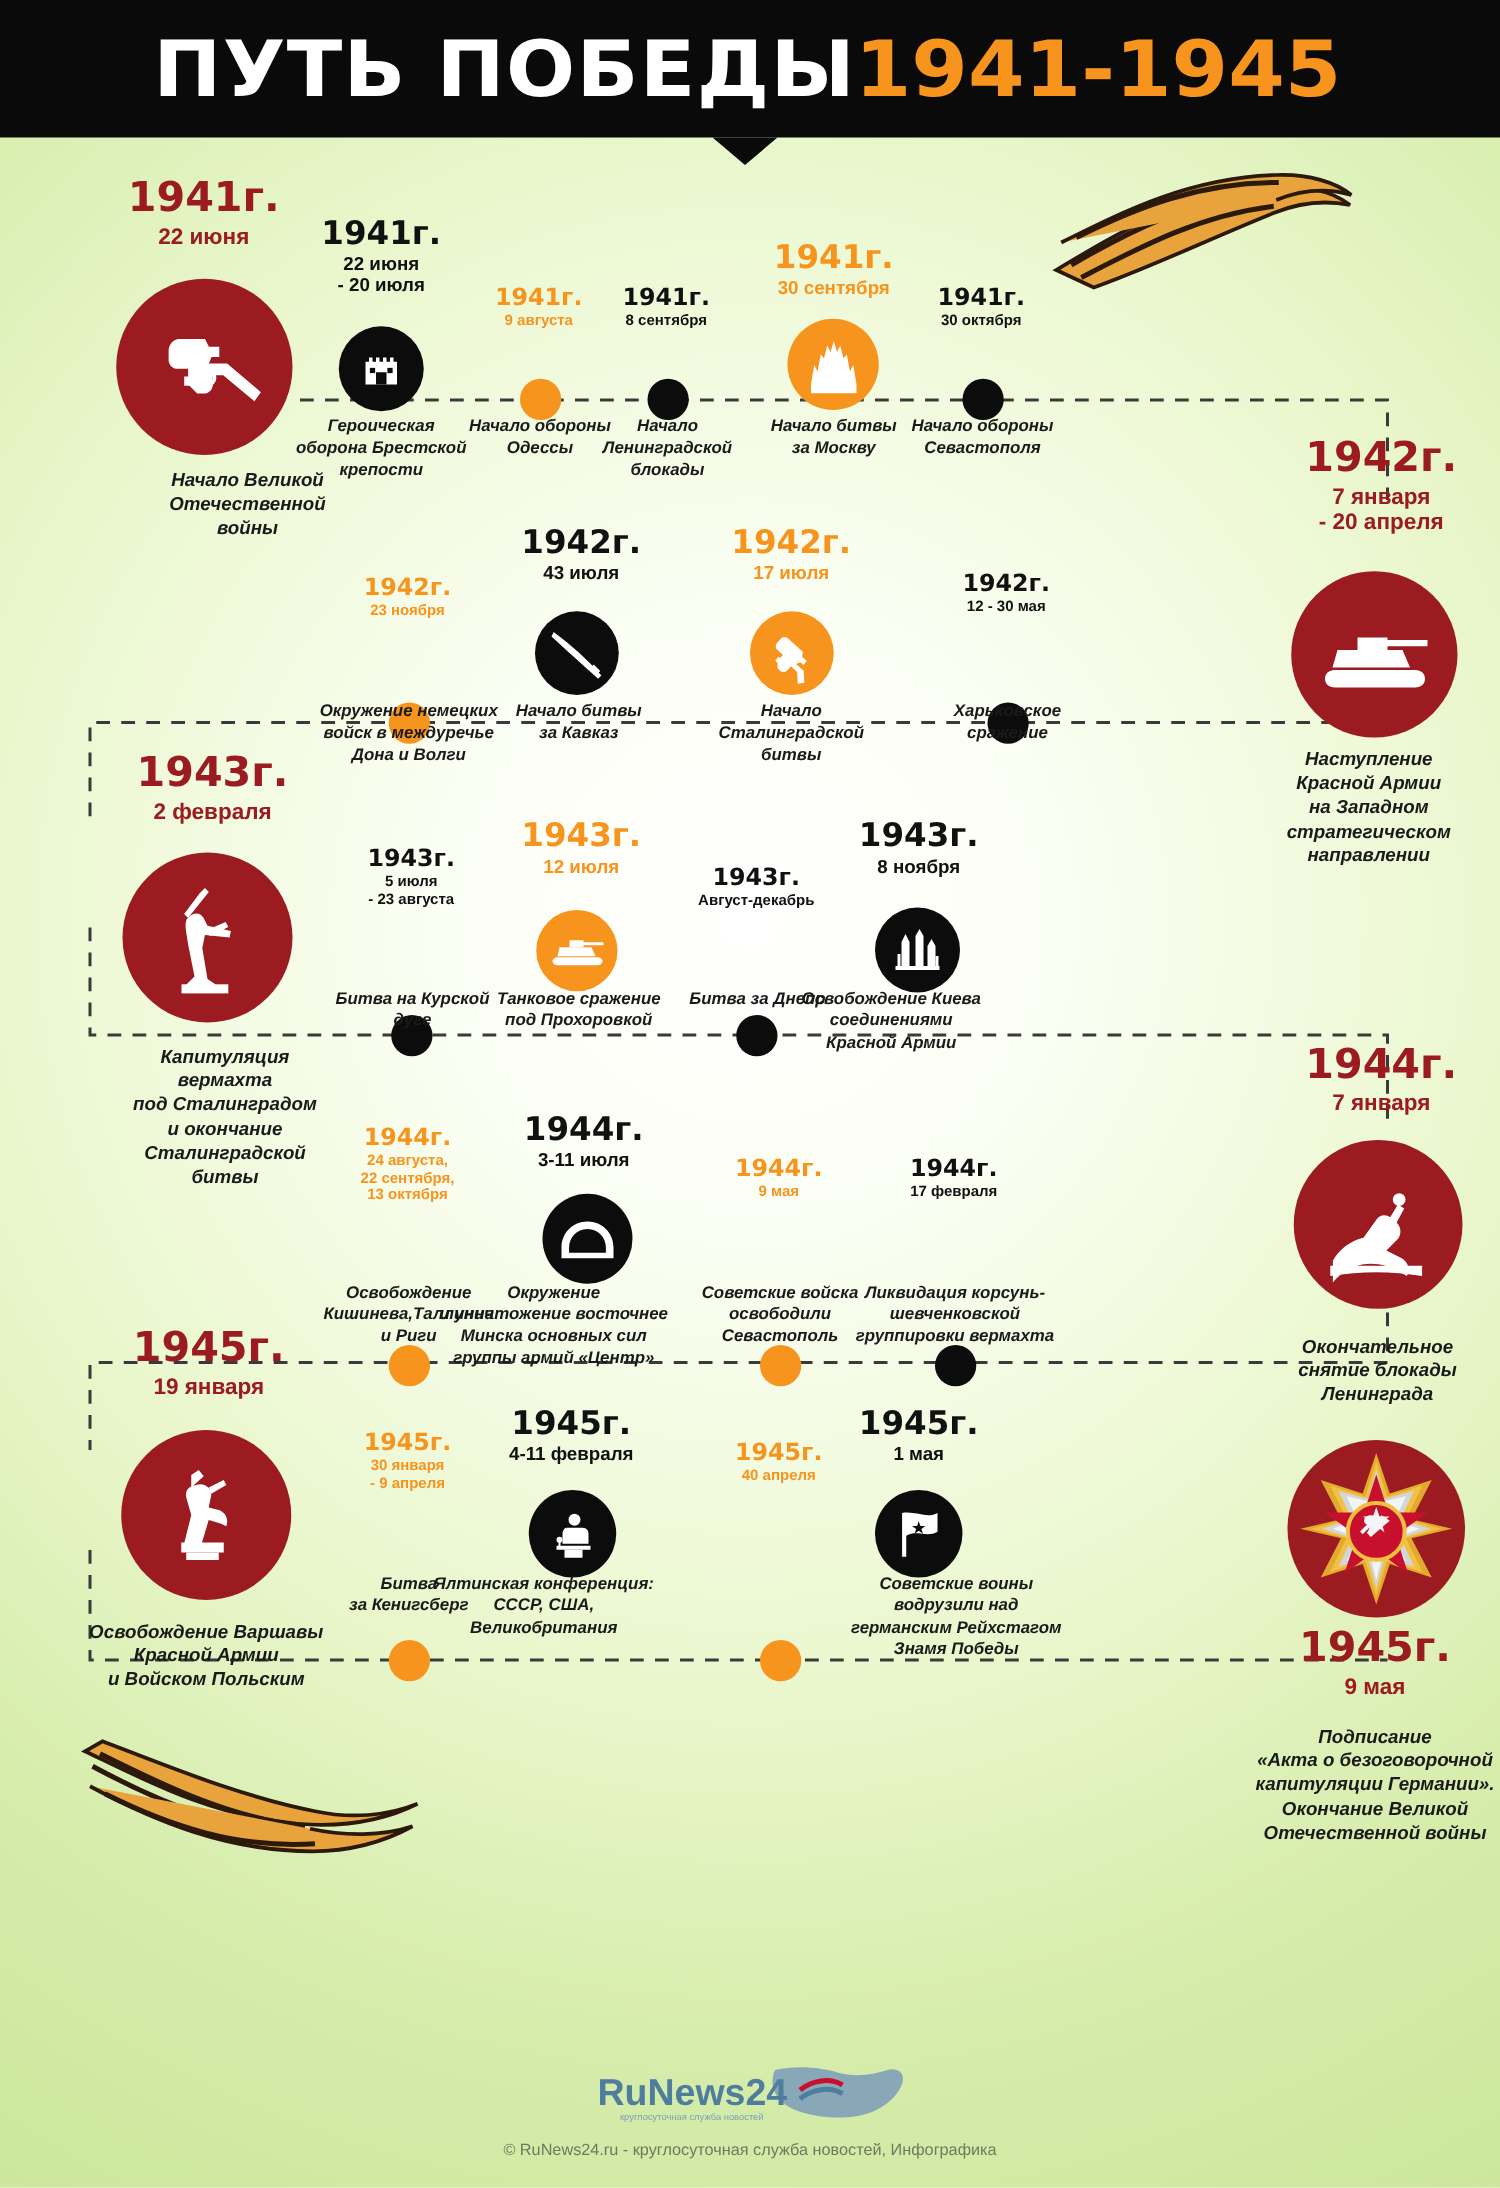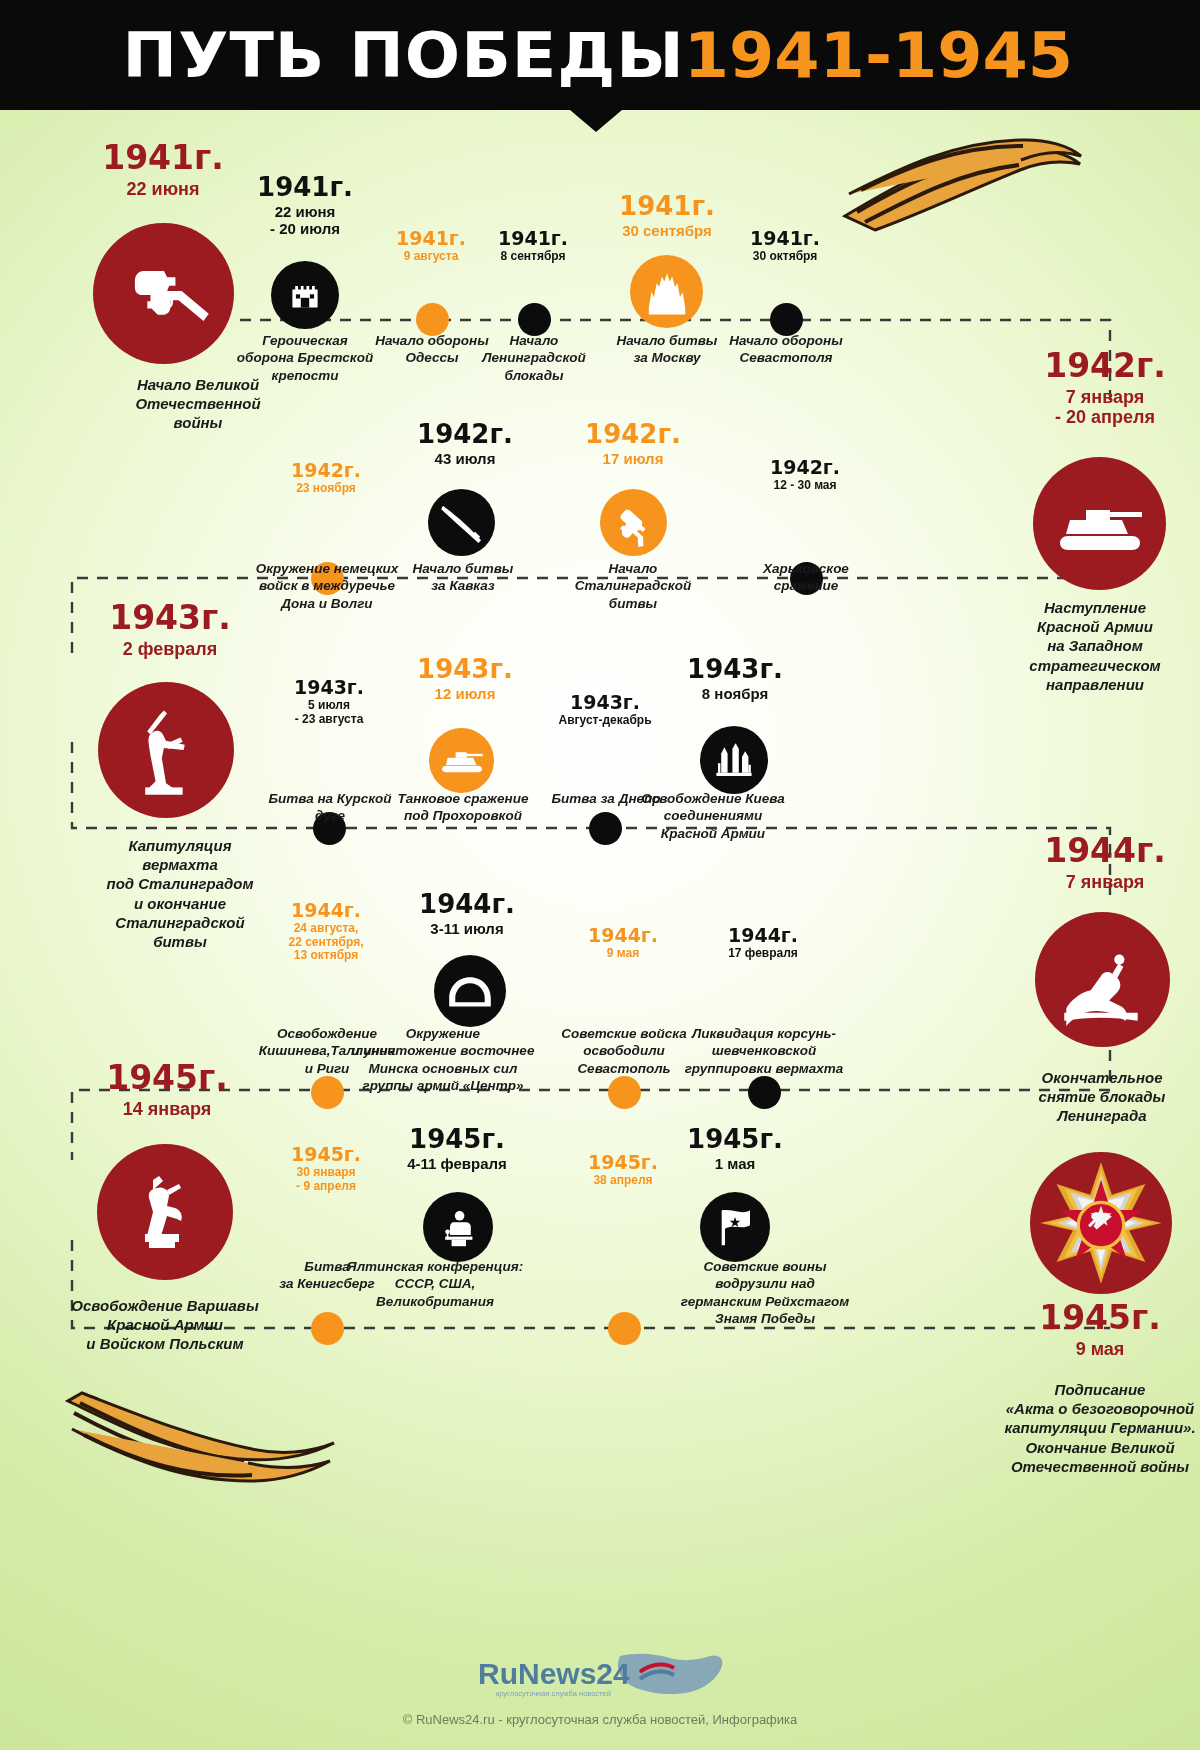--- a/index.html
+++ b/index.html
@@ -374,21 +374,21 @@
     <span class="yr">1944г.</span>
     <span class="dt">17 февраля</span>
   </div>
   <div class="node" style="left:748px; top:1076px;">
     <div class="circ black" style="width:33px;height:33px;"></div>
   </div>
   <div class="cap" style="left:659px; top:1025px;">Ликвидация корсунь-<br>шевченковской<br>группировки вермахта</div>
 
   <div class="dlabel lg c-red" style="left:52px; top:1060px;">
     <span class="yr">1945г.</span>
-    <span class="dt">14 января</span>
+    <span class="dt">19 января</span>
   </div>
   <div class="node" style="left:97px; top:1144px;">
     <div class="circ red" style="width:136px;height:136px;">
       <svg width="100" height="100" viewBox="0 0 100 100" fill="#fff">
         <path d="M38 18 l6 -4 4 5 -10 9z"></path>
         <path d="M42 26 c6 -2 12 2 12 8 l-2 10 8 2 c6 2 8 8 6 13 l-4 -2 -10 -3 -6 20 h-14 l6 -24 -4 -14 c-1 -6 2 -9 8 -10z"></path>
         <rect x="30" y="72" width="34" height="8"></rect>
         <rect x="34" y="80" width="26" height="6"></rect>
         <path d="M52 28 l12 -6 2 4 -12 7z"></path>
       </svg>
@@ -418,21 +418,21 @@
         <path d="M22 46 h18 v8 h-18z"></path>
         <circle cx="17" cy="36" r="3"></circle>
         <path d="M17 38 v6" stroke="#fff" stroke-width="2"></path>
       </svg>
     </div>
   </div>
   <div class="cap" style="left:330px; top:1258px;">Ялтинская конференция:<br>СССР, США,<br>Великобритания</div>
 
   <div class="dlabel sm c-orange" style="left:508px; top:1152px;">
     <span class="yr">1945г.</span>
-    <span class="dt">38 апреля</span>
+    <span class="dt">40 апреля</span>
   </div>
   <div class="node" style="left:608px; top:1312px;">
     <div class="circ orange" style="width:33px;height:33px;"></div>
   </div>
 
   <div class="dlabel md c-black" style="left:620px; top:1125px;">
     <span class="yr">1945г.</span>
     <span class="dt">1 мая</span>
   </div>
   <div class="node" style="left:700px; top:1192px;">

